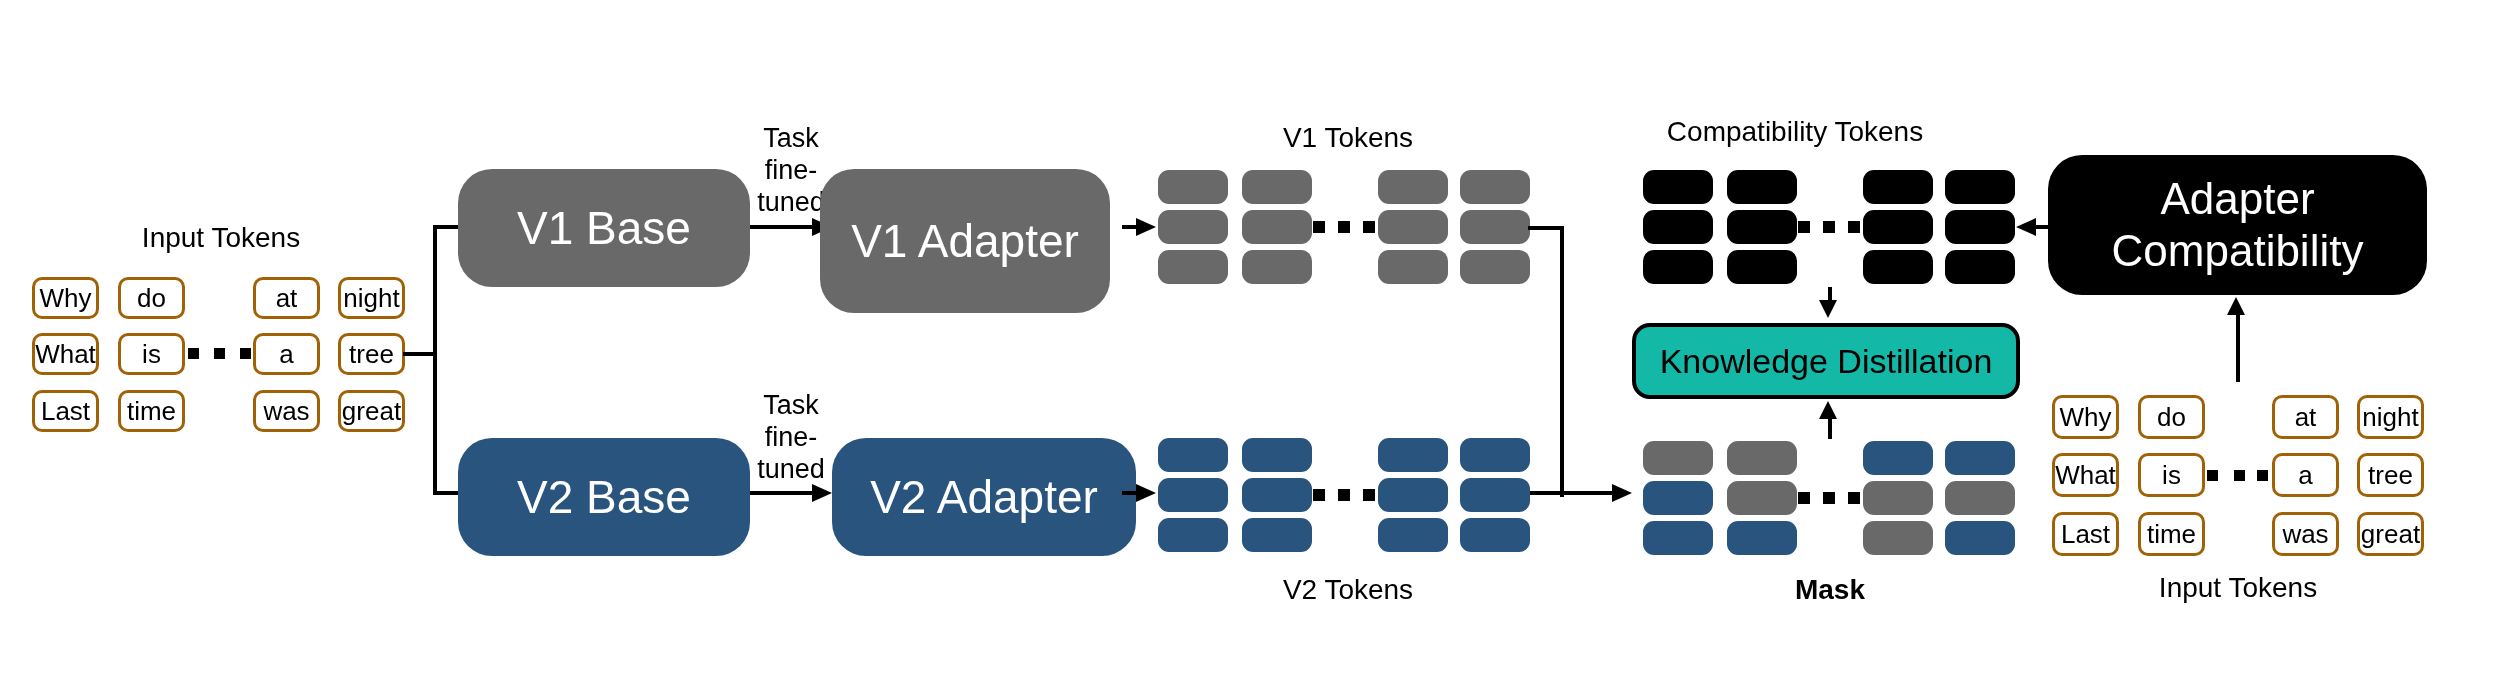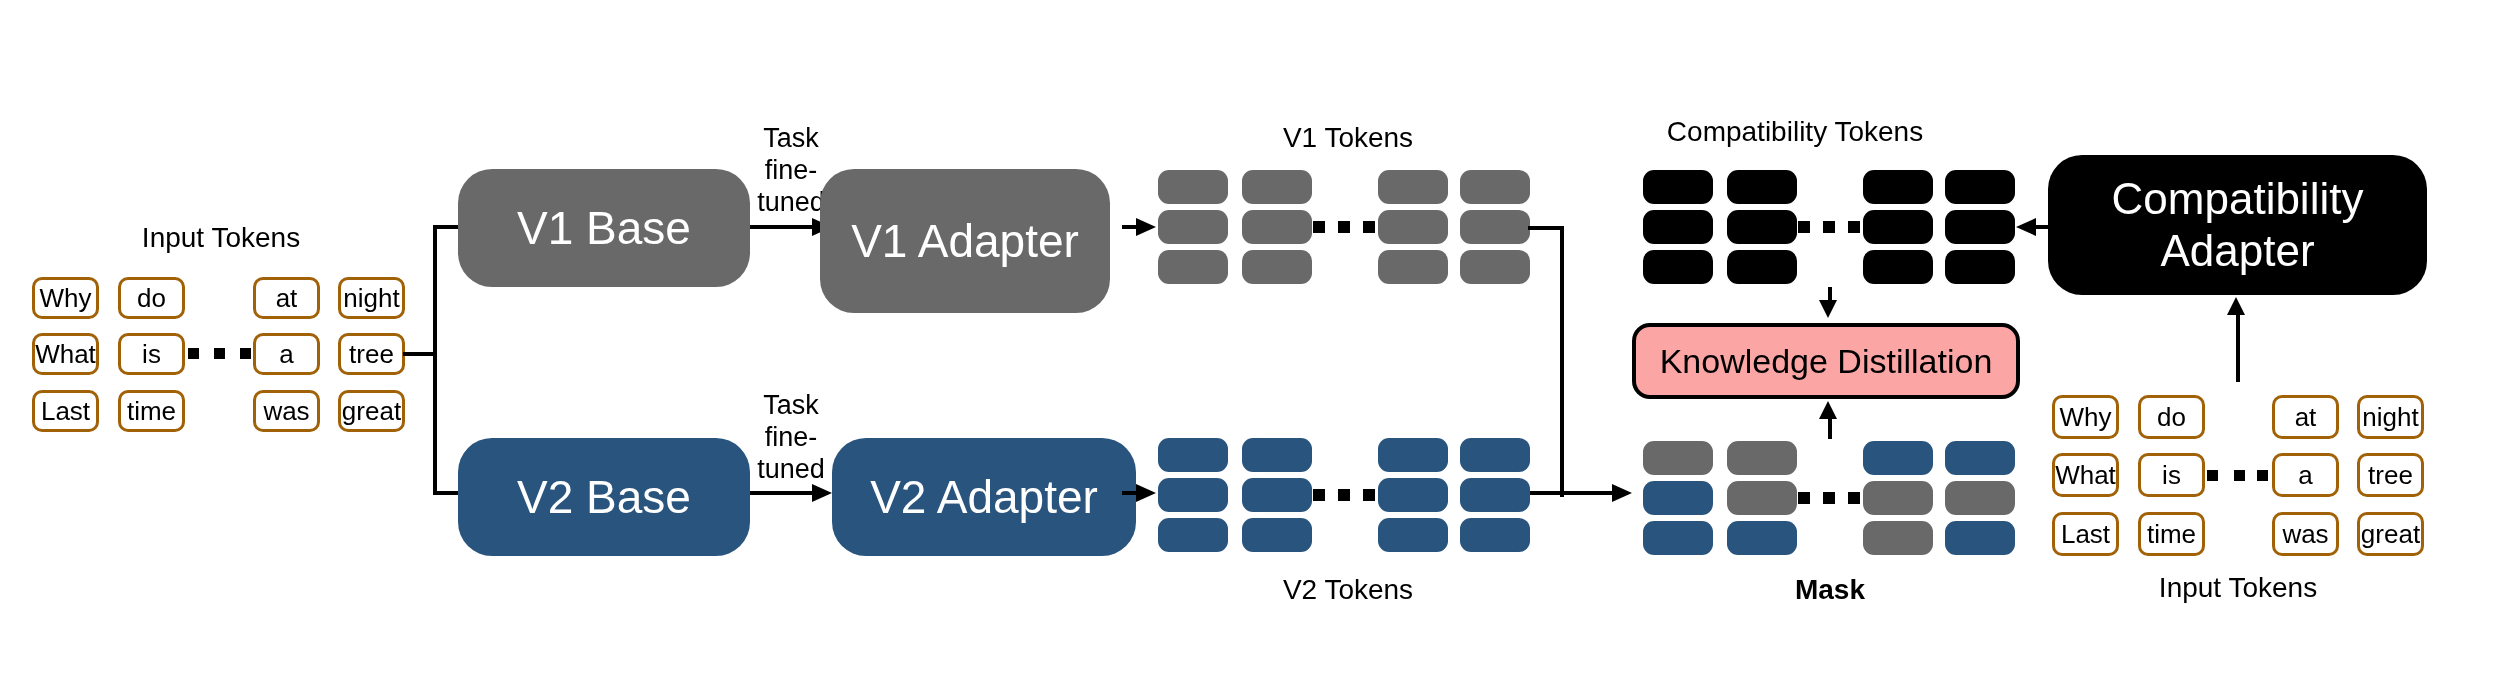--- a/index.html
+++ b/index.html
@@ -4,21 +4,21 @@
 <style>
   html,body{margin:0;padding:0;background:#fff;}
   .canvas{position:relative;width:2498px;height:678px;background:#fff;overflow:hidden;
           font-family:"Liberation Sans","DejaVu Sans",sans-serif;color:#000;}
   .label{position:absolute;font-size:28px;line-height:42px;text-align:center;white-space:nowrap;}
   .bigbox{position:absolute;border-radius:34px;display:flex;flex-direction:column;align-items:center;
           justify-content:center;color:#fff;font-size:46px;line-height:1.18;text-align:center;white-space:nowrap;}
   .gray-bg{background:var(--gray);}
   .blue-bg{background:var(--blue);}
   .black-bg{background:var(--black);}
-  .kd-box{position:absolute;background:#fca5a5;border:4px solid var(--black);border-radius:18px;
+  .kd-box{position:absolute;background:#14b8a6;border:4px solid var(--black);border-radius:18px;
           display:flex;align-items:center;justify-content:center;font-size:34px;white-space:nowrap;box-sizing:border-box;}
   .finetune{position:absolute;font-size:27px;line-height:32px;text-align:center;white-space:nowrap;}
   .word-grid,.pill-grid{position:absolute;}
   .word{position:absolute;box-sizing:border-box;border:3px solid #a16207;border-radius:10px;background:#fff;
         display:flex;align-items:center;justify-content:center;font-size:26px;white-space:nowrap;}
   .pill{position:absolute;border-radius:11px;}
   .dot{position:absolute;background:var(--black);}
   .hline,.vline{position:absolute;background:var(--black);}
   .hline{height:4px;}
   .vline{width:4px;}
@@ -164,22 +164,22 @@
       <div class="pill" style="left: 84px; top: 80px; width: 70px; height: 34px; background: rgb(41, 84, 126);"></div>
       <div class="pill" style="left: 220px; top: 80px; width: 70px; height: 34px; background: rgb(105, 105, 105);"></div>
       <div class="pill" style="left: 302px; top: 80px; width: 70px; height: 34px; background: rgb(41, 84, 126);"></div>
       <div class="dot" style="left: 155px; top: 51px; width: 12px; height: 12px;"></div>
       <div class="dot" style="left: 180px; top: 51px; width: 12px; height: 12px;"></div>
       <div class="dot" style="left: 205px; top: 51px; width: 12px; height: 12px;"></div>
     </div>
   <div class="label" style="left:1705px;top:569px;width:250px;font-weight:bold;">Mask</div>
 
   <div class="bigbox black-bg" style="left:2048px;top:155px;width:379px;height:140px;font-size:44px;">
+    <div>Adapter</div>
     <div>Compatibility</div>
-    <div>Adapter</div>
   </div>
   <div class="tri tri-up" style="left:2227px;top:297px;"></div>
   <div class="vline" style="left:2236px;top:313px;height:69px;"></div>
 
   <div class="word-grid" id="wg-right" style="left:2052px;top:395px;width:372px;height:161px;">
       <div class="word" style="left: 0px; top: 0px; width: 67px; height: 44px;">Why</div>
       <div class="word" style="left: 86px; top: 0px; width: 67px; height: 44px;">do</div>
       <div class="word" style="left: 220px; top: 0px; width: 67px; height: 44px;">at</div>
       <div class="word" style="left: 305px; top: 0px; width: 67px; height: 44px;">night</div>
       <div class="word" style="left: 0px; top: 58px; width: 67px; height: 44px;">What</div>

